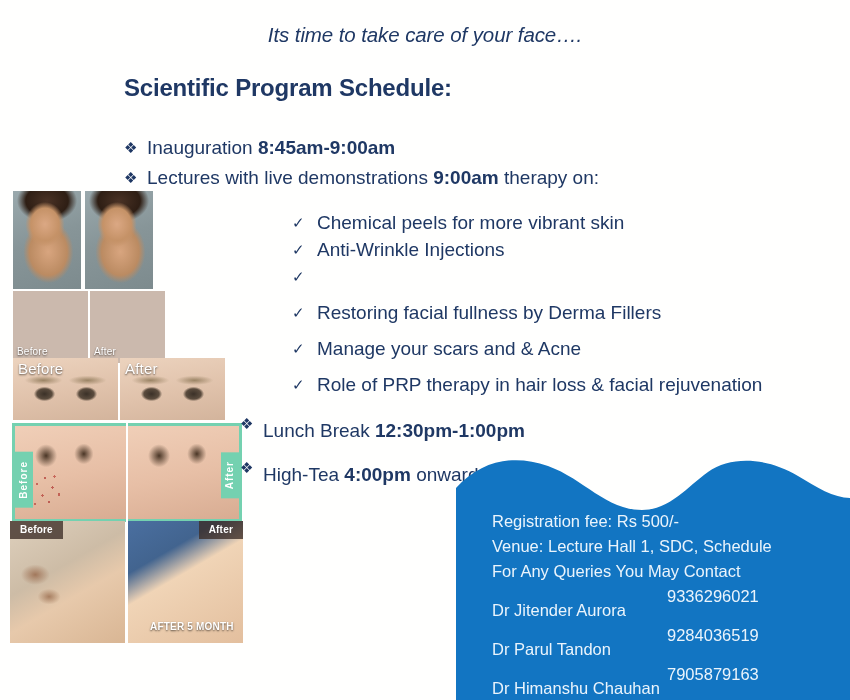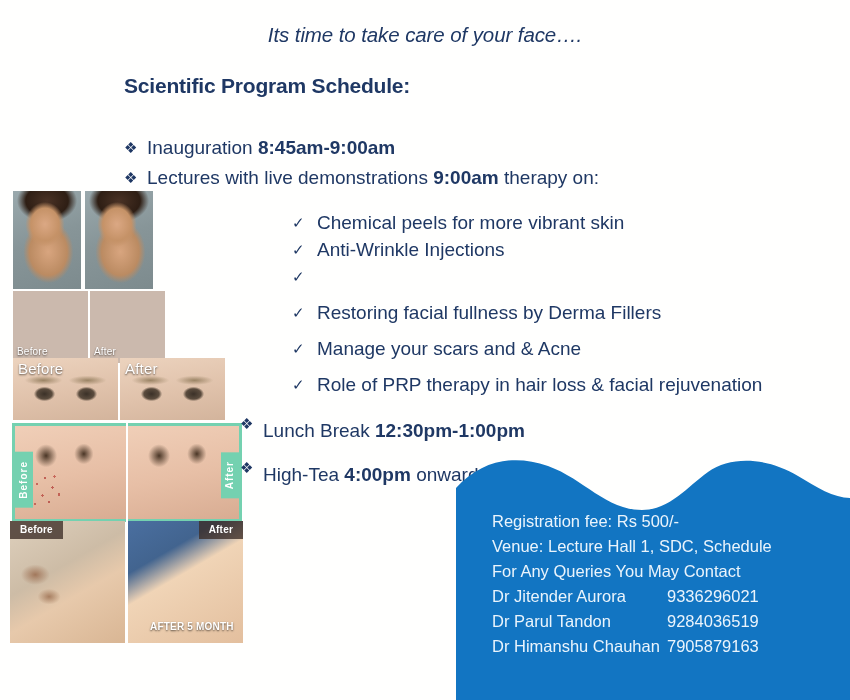--- a/index.html
+++ b/index.html
@@ -30,21 +30,21 @@
     font-weight: normal;
     font-size: 20.5px;
     color: #1f3864;
     letter-spacing: -0.1px;
   }
   .section-title {
     position: absolute;
     left: 124px;
     top: 74px;
     font-weight: bold;
-    font-size: 21px;
+    font-size: 24px;
     color: #1f3864;
     letter-spacing: -0.2px;
   }
 
   
   .sched {
     position: absolute;
     left: 124px;
     top: 133px;
     width: 520px;
@@ -192,21 +192,21 @@
     left: 36px;
     top: 57px;
     width: 330px;
     color: #eaf4fc;
     font-size: 16.5px;
     line-height: 25px;
     white-space: nowrap;
   }
   .contact .line { display: block; }
   .contact .row { display: flex; }
-  .contact .nm { width: 175px; flex: 0 0 175px; }
+  .contact .nm { width: 175px; flex: 0 0 175px; margin-top: 14px; }
 </style>
 </head>
 <body>
 
 <div id="flyer">
 
   <div class="tagline">Its time to take care of your face….</div>
 
   <div class="section-title">Scientific Program Schedule:</div>
 

